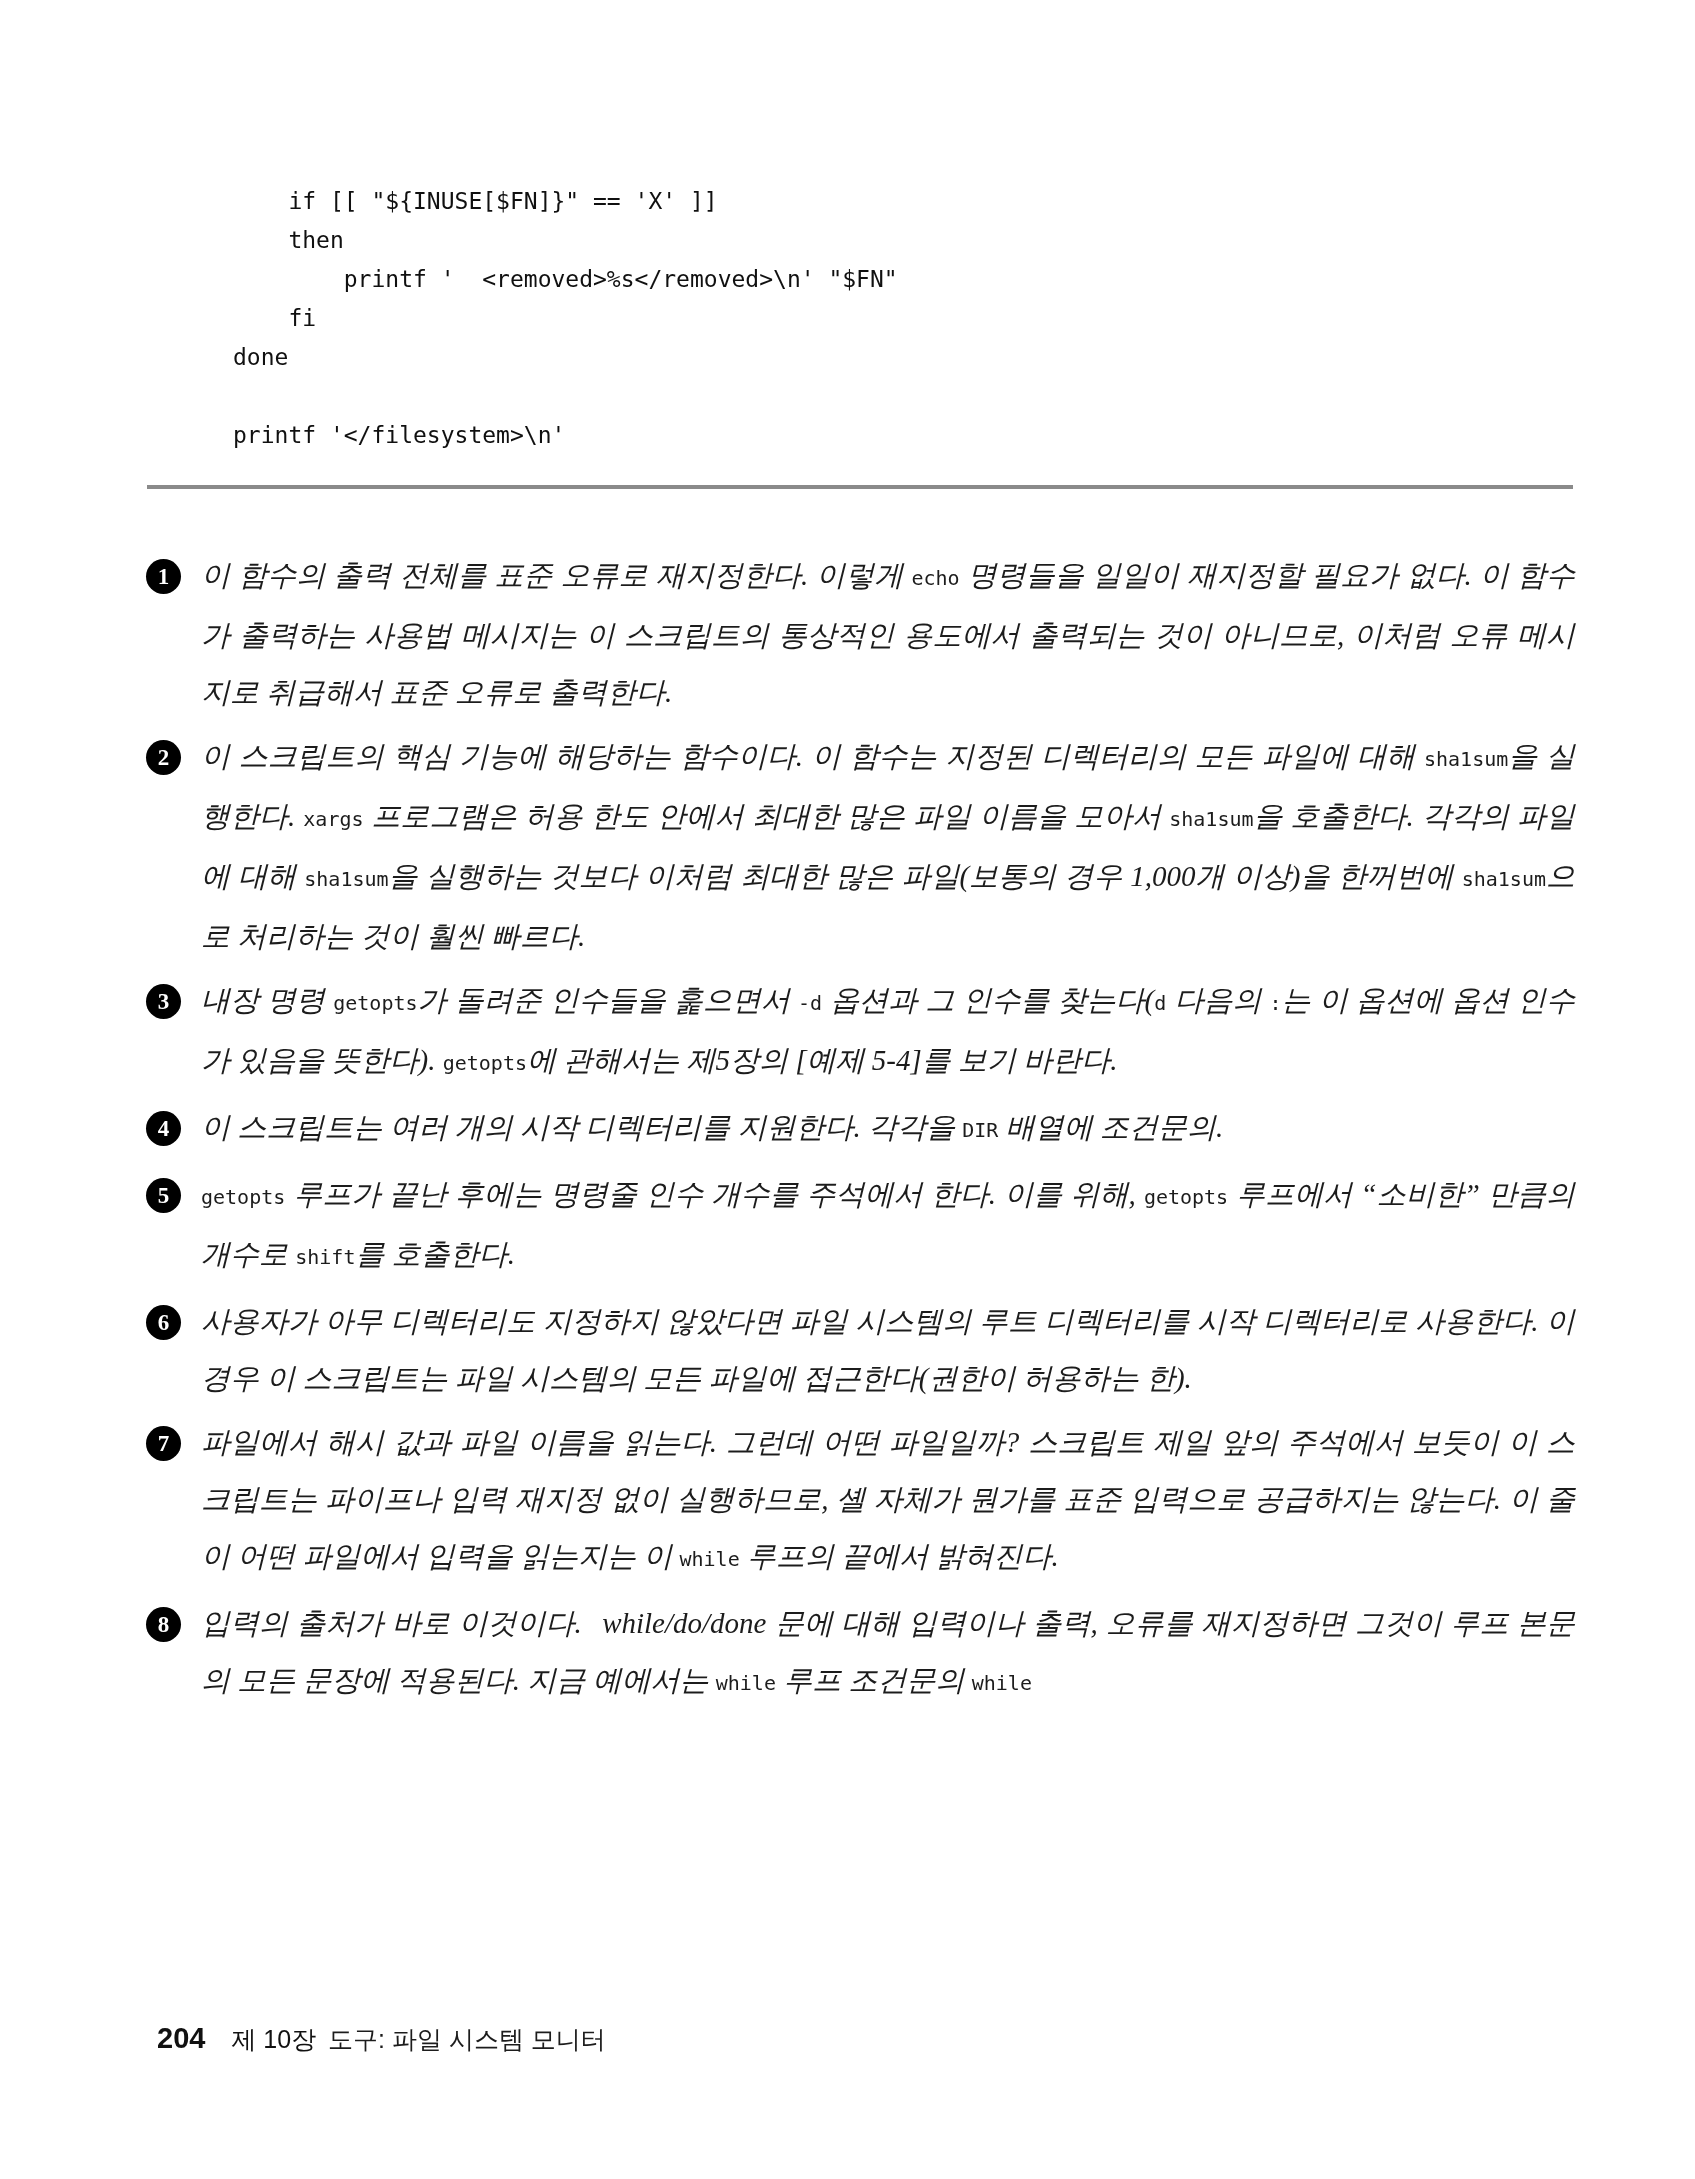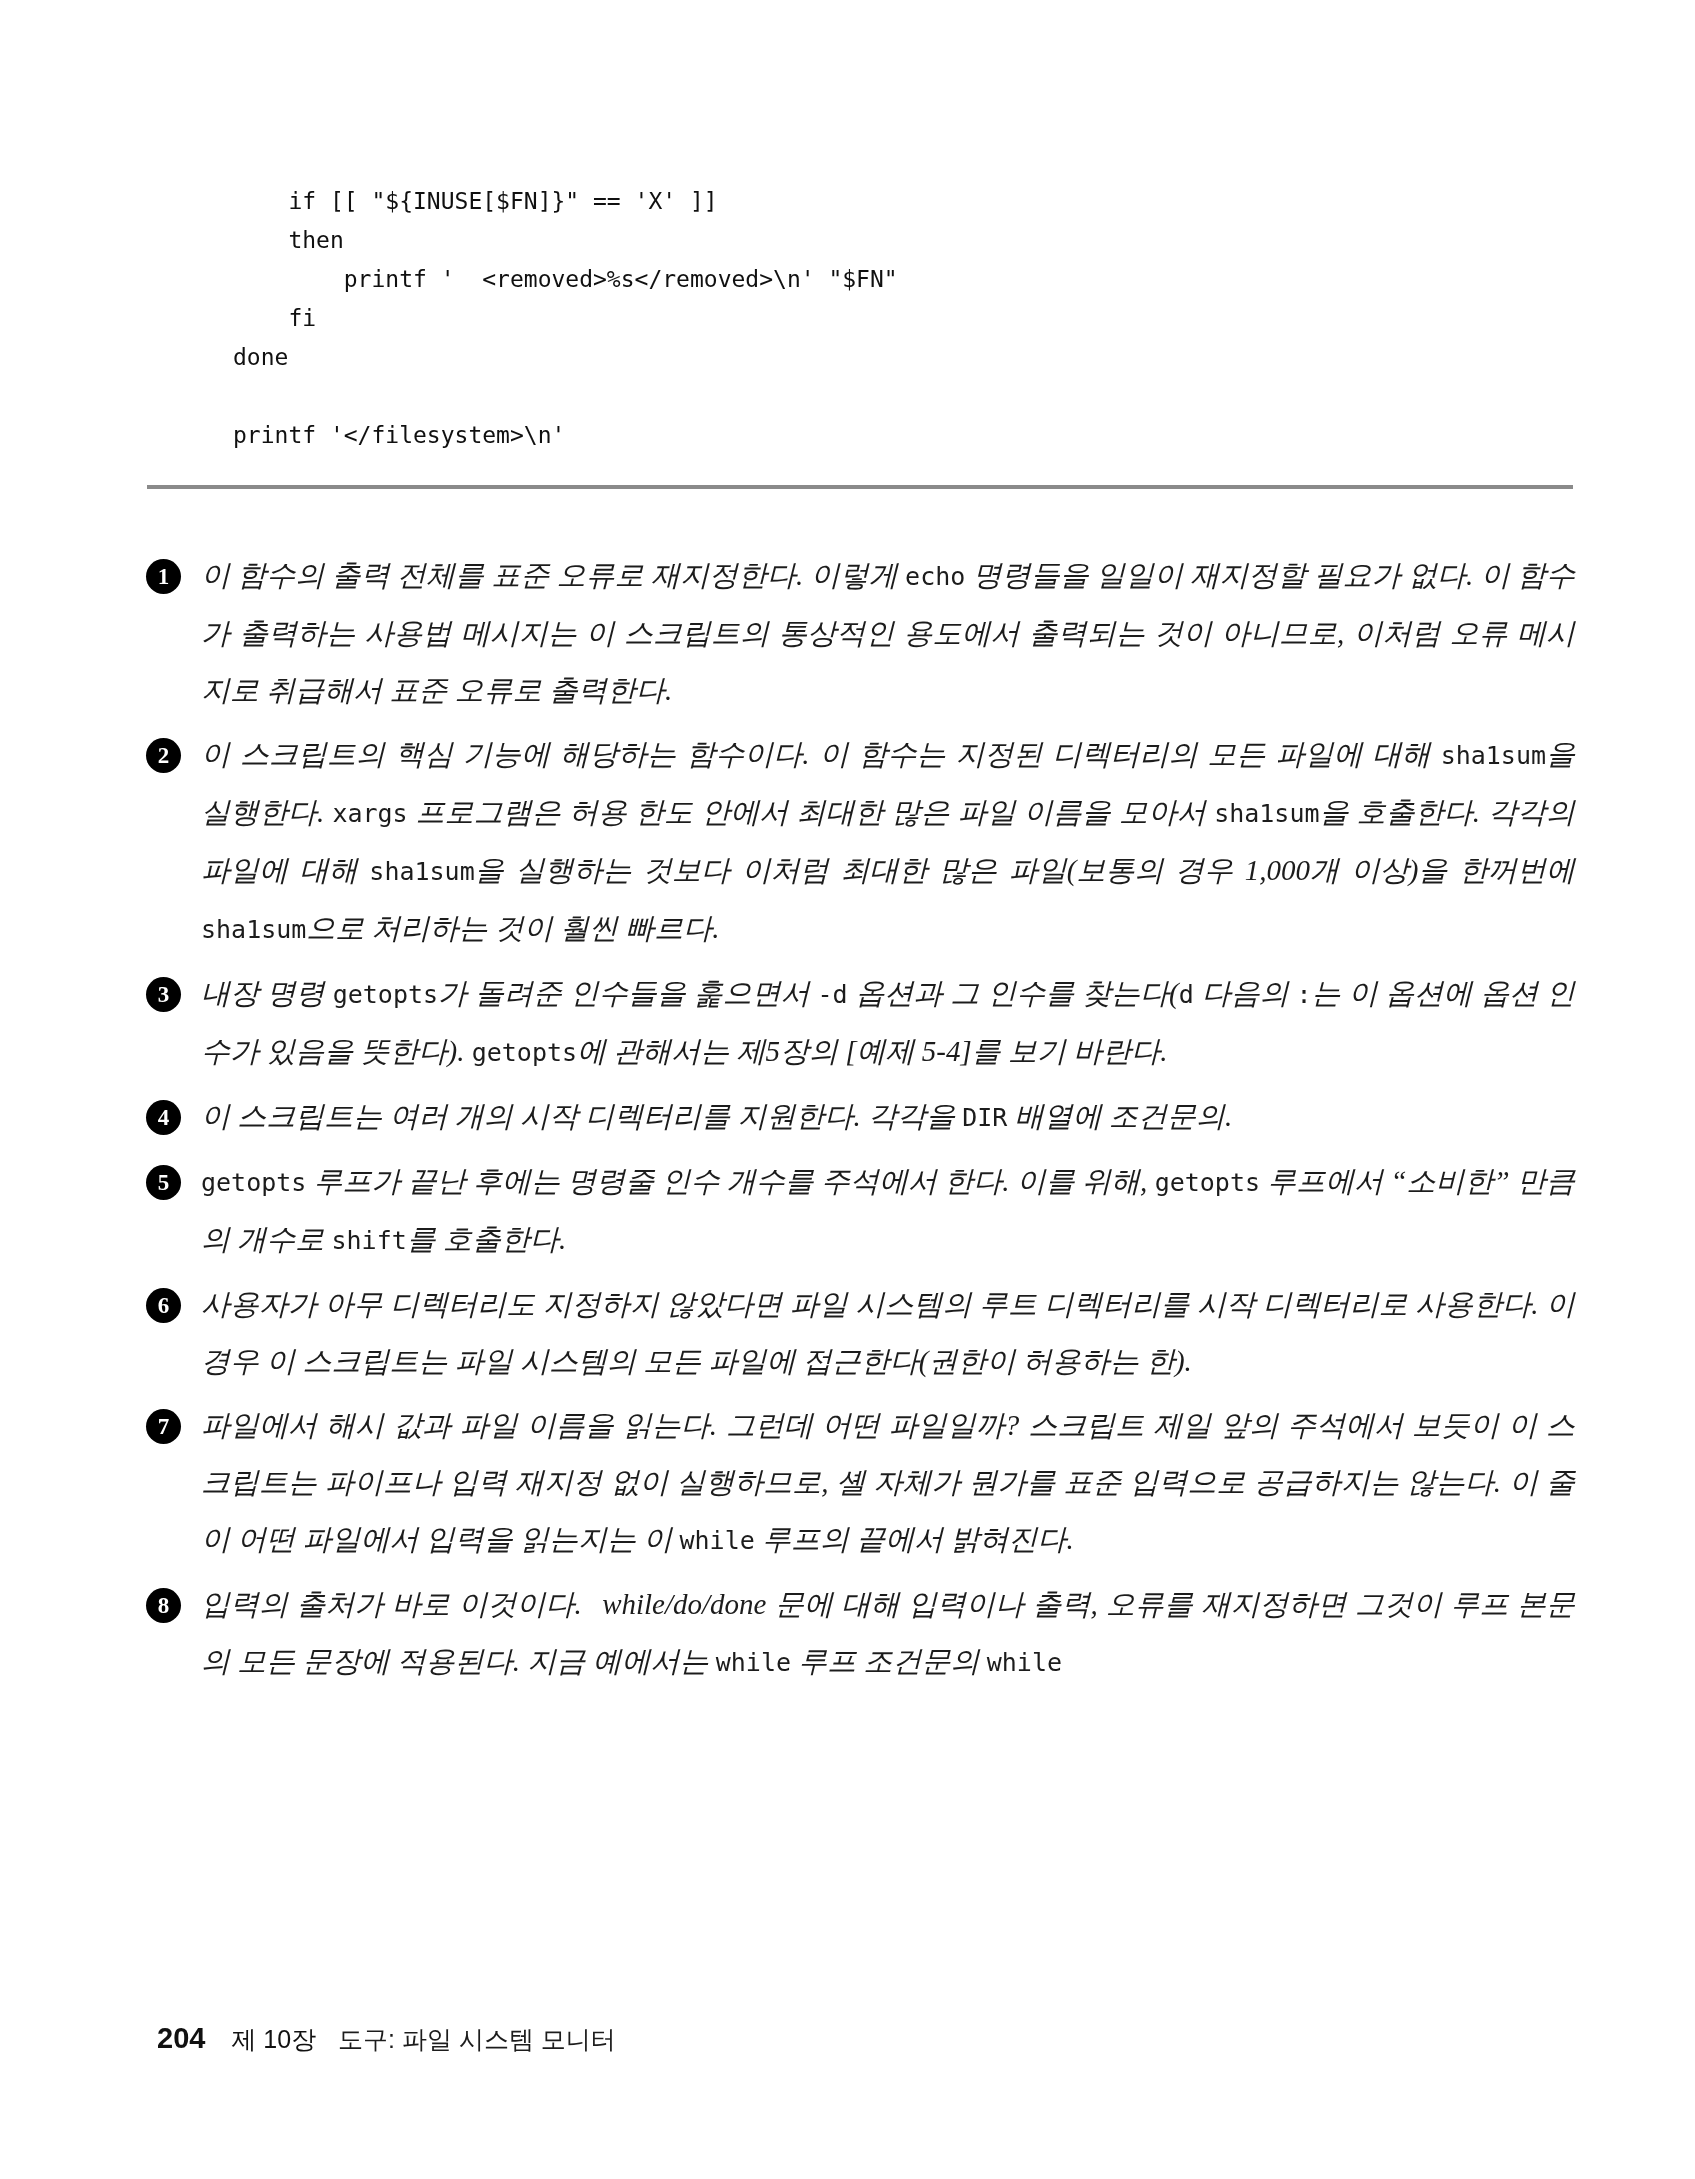--- a/index.html
+++ b/index.html
@@ -67,21 +67,21 @@
     color: var(--marker-fg, #ffffff);
     font-family: "Liberation Serif", serif;
     font-weight: 700;
     font-size: 23px;
     line-height: 35px;
     text-align: center;
   }
   .seg-plain { font-family: "Liberation Serif", serif; font-style: italic; }
   .seg-code {
     font-family: "DejaVu Sans Mono", monospace;
-    font-size: 25px;
+    font-size: 20px;
   }
   .seg-italic {
     font-family: "Liberation Serif", serif;
     font-style: italic;
     margin-left: 12px;
   }
 
   
   .footer {
     position: absolute;
@@ -100,21 +100,21 @@
   }
   .chapter-label {
     font-size: 25px;
     font-weight: 400;
     color: #111111;
   }
   .chapter-title {
     font-size: 25px;
     font-weight: 400;
     color: #1c1c1c;
-    margin-left: 18px;
+    margin-left: 8px;
   }
 </style>
 </head>
 <body>
 
 <div class="page">
 
   <pre class="code-block">    if [[ "${INUSE[$FN]}" == 'X' ]]
     then
         printf '  &lt;removed&gt;%s&lt;/removed&gt;\n' "$FN"

